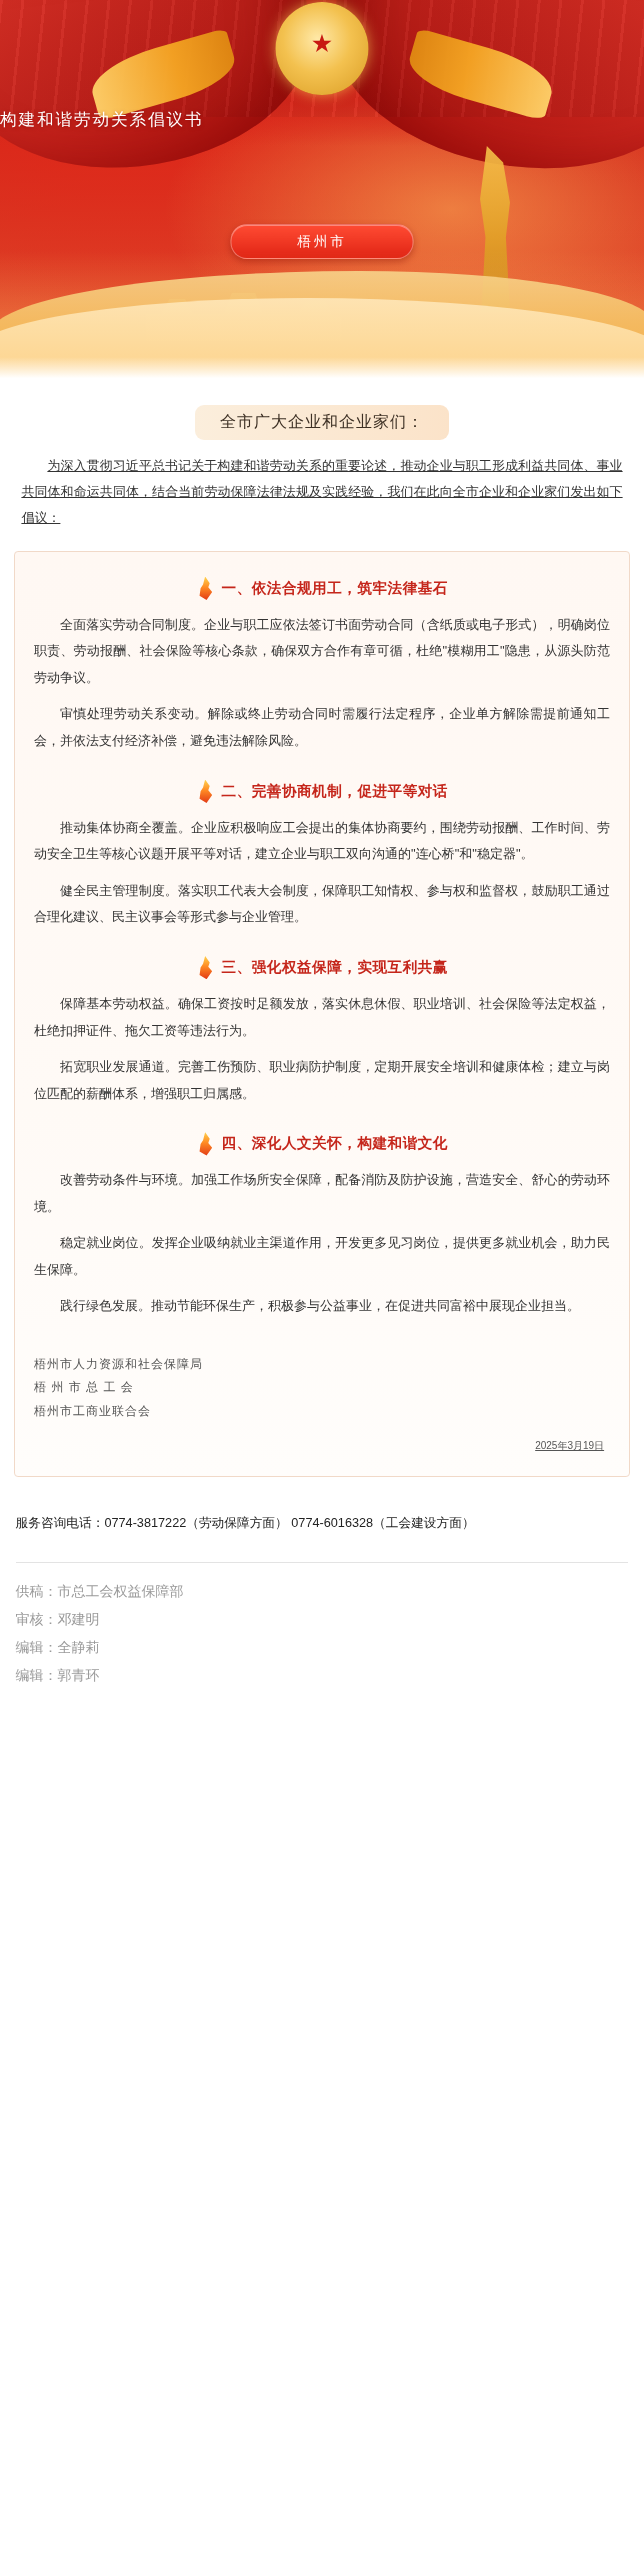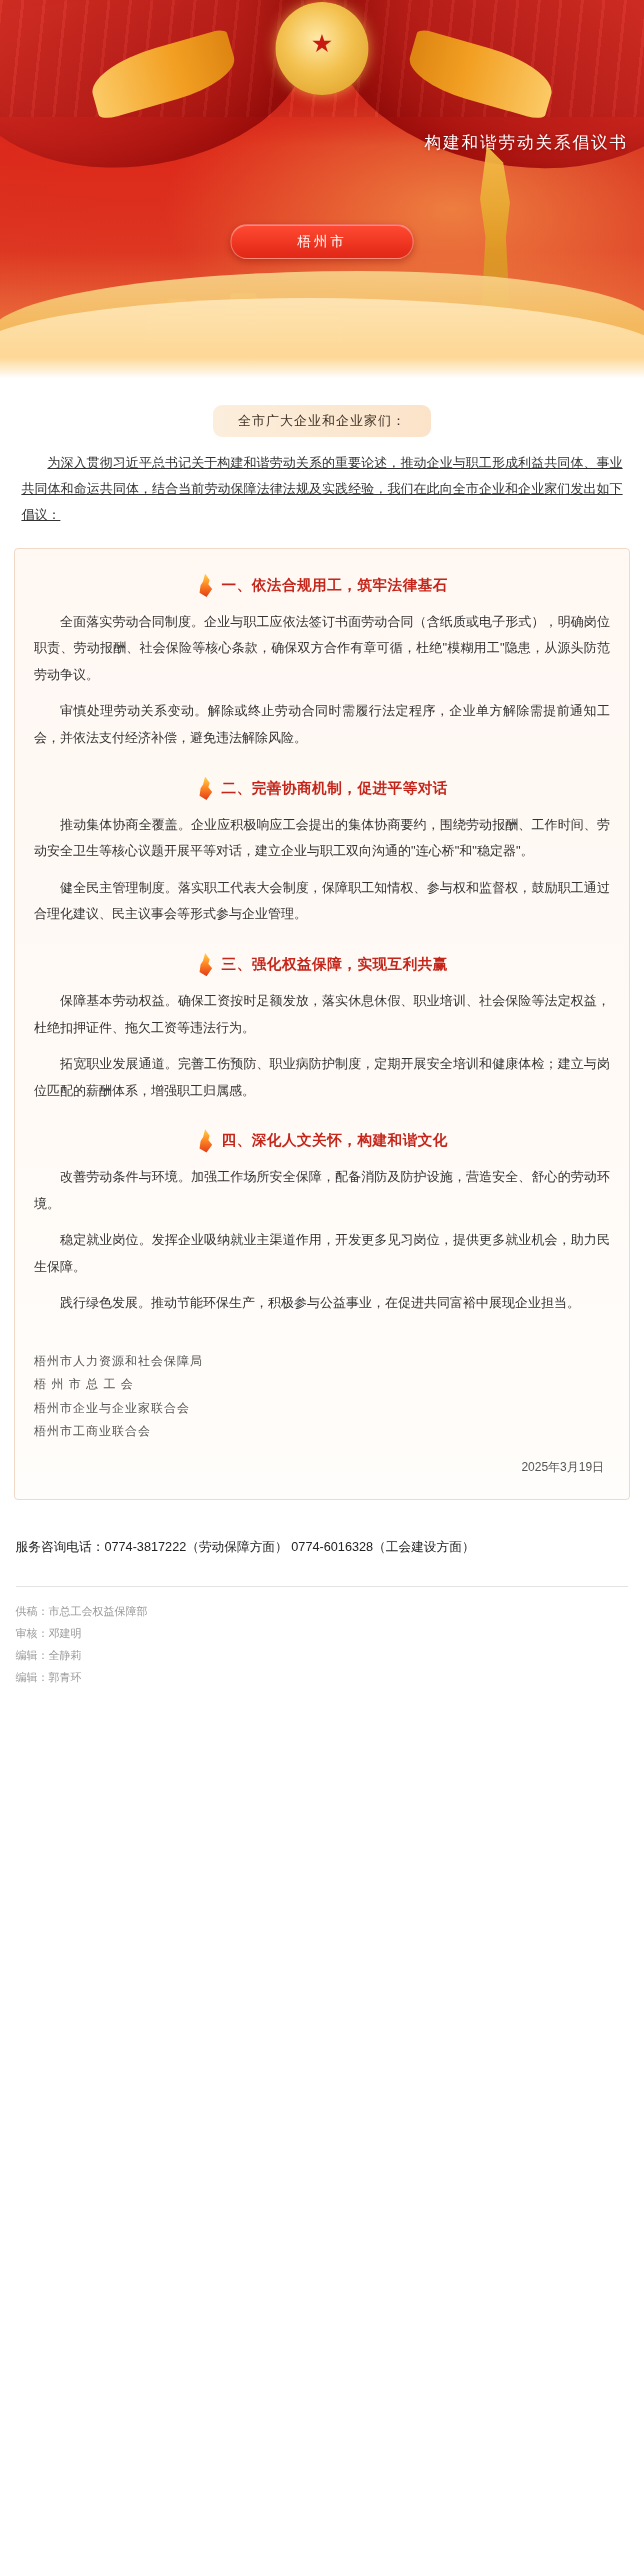--- a/index.html
+++ b/index.html
@@ -83,27 +83,26 @@
     background: linear-gradient(90deg, #ffd36a 0%, #f5a623 60%, #e08a12 100%);
     border-radius: 50% 10% 45% 12%;
     opacity: .95;
   }
   .ribbon-l { left: 90px; top: 47px; transform: rotate(-16deg); }
   .ribbon-r { right: 90px; top: 47px; transform: rotate(16deg) scaleX(-1); }
 
   .banner-title {
     position: absolute;
     left: 0; right: 16px; top: 109px;
-    text-align: right;
+    text-align: left;
     color: #ffffff;
     font-size: 16.6px;
     letter-spacing: 1.9px;
     font-weight: 400;
     text-shadow: 0 1px 3.9px rgba(120,0,0,0.55);
-    margin-top: 23px;
   }
 
   .city-pill {
     position: absolute;
     left: 50%; top: 224px;
     transform: translateX(-50%);
     width: 181px; height: 33px;
     line-height: 33px;
     text-align: center;
     border-radius: 16.6px;
@@ -157,21 +156,21 @@
   
   .salutation-wrap {
     padding: 25px 19.5px 0 19.5px;
     text-align: center;
   }
   .salutation {
     display: inline-block;
     padding: 6.8px 25px;
     background: linear-gradient(90deg, #fbeedc 0%, #fbe3c9 100%);
     color: #3d3024;
-    font-size: 13px;
+    font-size: 16px;
     letter-spacing: 1px;
     border-radius: 9px;
   }
 
   .intro {
     padding: 13.6px 21.4px 17.5px 21.4px;
     font-size: 13px;
     line-height: 2.0;
     color: #333333;
     text-align: justify;
@@ -225,43 +224,44 @@
     margin-top: 33px;
     font-size: 12px;
     line-height: 1.95;
     color: #555555;
     letter-spacing: 1px;
   }
   .sign div { white-space: pre; }
   .sign-date {
     margin-top: 15.6px;
     text-align: right;
-    font-size: 12px;
+    font-size: 10px;
     color: #555555;
     padding-right: 5.8px;
+    text-decoration: underline;
   }
 
   
   .hotline {
     margin: 19.5px 0 0 0;
     padding: 15.6px 15.6px 13.6px 15.6px;
     font-size: 12.7px;
     color: #222222;
     line-height: 1.8;
   }
   .hotline-rule {
     height: 1px;
     background: #e3e3e3;
     margin: 13.6px 15.6px 0 15.6px;
   }
 
   
   .credits {
     padding: 13.6px 15.6px 25px 15.6px;
-    font-size: 11px;
+    font-size: 14px;
     line-height: 2.0;
     color: #9a9a9a;
   }
   .credits div { white-space: pre; }
 </style>
 </head>
 <body>
 
 <div class="banner">
   <div class="banner-sky"></div>
@@ -317,21 +317,20 @@
     <span class="sec-title">四、深化人文关怀，构建和谐文化</span>
   </div>
   <p class="para">改善劳动条件与环境。加强工作场所安全保障，配备消防及防护设施，营造安全、舒心的劳动环境。</p>
 
   <p class="para">稳定就业岗位。发挥企业吸纳就业主渠道作用，开发更多见习岗位，提供更多就业机会，助力民生保障。</p>
   <p class="para">践行绿色发展。推动节能环保生产，积极参与公益事业，在促进共同富裕中展现企业担当。</p>
 
   <div class="sign">
     <div>梧州市人力资源和社会保障局</div>
     <div>梧 州 市 总 工 会</div>
-    <div>梧州市企业与企业家联合会</div>
     <div>梧州市工商业联合会</div>
   </div>
   <div class="sign-date">2025年3月19日</div>
 </div>
 
 <div class="hotline">服务咨询电话：0774-3817222（劳动保障方面）  0774-6016328（工会建设方面）</div>
 <div class="hotline-rule"></div>
 
 <div class="credits">
   <div>供稿：市总工会权益保障部</div>

